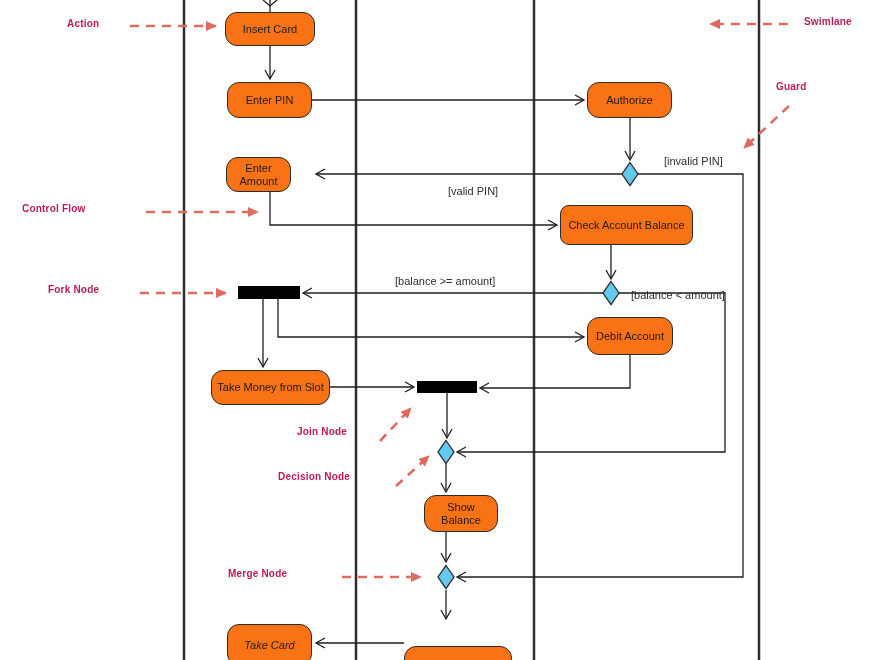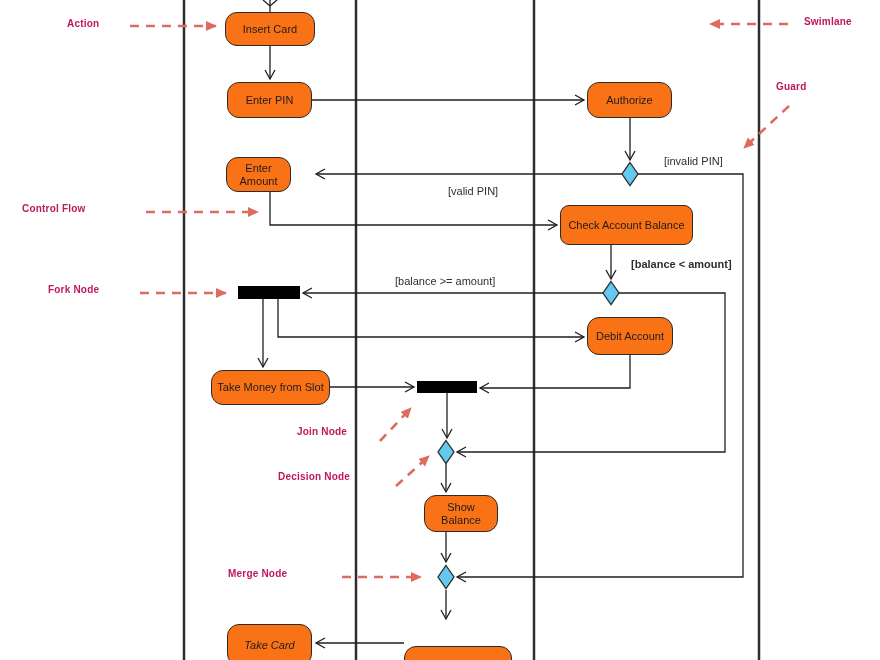--- a/index.html
+++ b/index.html
@@ -116,21 +116,21 @@
   <div class="action" style="left:403px;top:495px;width:74px;height:37px;margin-left:21px;">Show Balance</div>
   <div class="action" style="left:404px;top:646px;width:108px;height:36px;">Eject Card</div>
   <div class="action" style="left:227px;top:624px;width:85px;height:42px;font-style:italic;">Take Card</div>
 
   <div class="bar" style="left:238px;top:286px;width:62px;height:13px;"></div>
   <div class="bar" style="left:417px;top:381px;width:60px;height:12px;"></div>
 
   <div class="guard" style="left:448px;top:157px;margin-top:28px;">[valid PIN]</div>
   <div class="guard" style="left:664px;top:155px;">[invalid PIN]</div>
   <div class="guard" style="left:395px;top:275px;">[balance &gt;= amount]</div>
-  <div class="guard" style="left:631px;top:258px;font-weight:bold;">[balance &lt; amount]</div>
+  <div class="guard" style="left:631px;top:289px;">[balance &lt; amount]</div>
 
   <div class="annotation" style="left:67px;top:18px;">Action</div>
   <div class="annotation" style="left:804px;top:16px;">Swimlane</div>
   <div class="annotation" style="left:776px;top:81px;">Guard</div>
   <div class="annotation" style="left:22px;top:203px;">Control Flow</div>
   <div class="annotation" style="left:48px;top:284px;">Fork Node</div>
   <div class="annotation" style="left:297px;top:426px;">Join Node</div>
   <div class="annotation" style="left:278px;top:471px;">Decision Node</div>
   <div class="annotation" style="left:228px;top:568px;">Merge Node</div>
 

